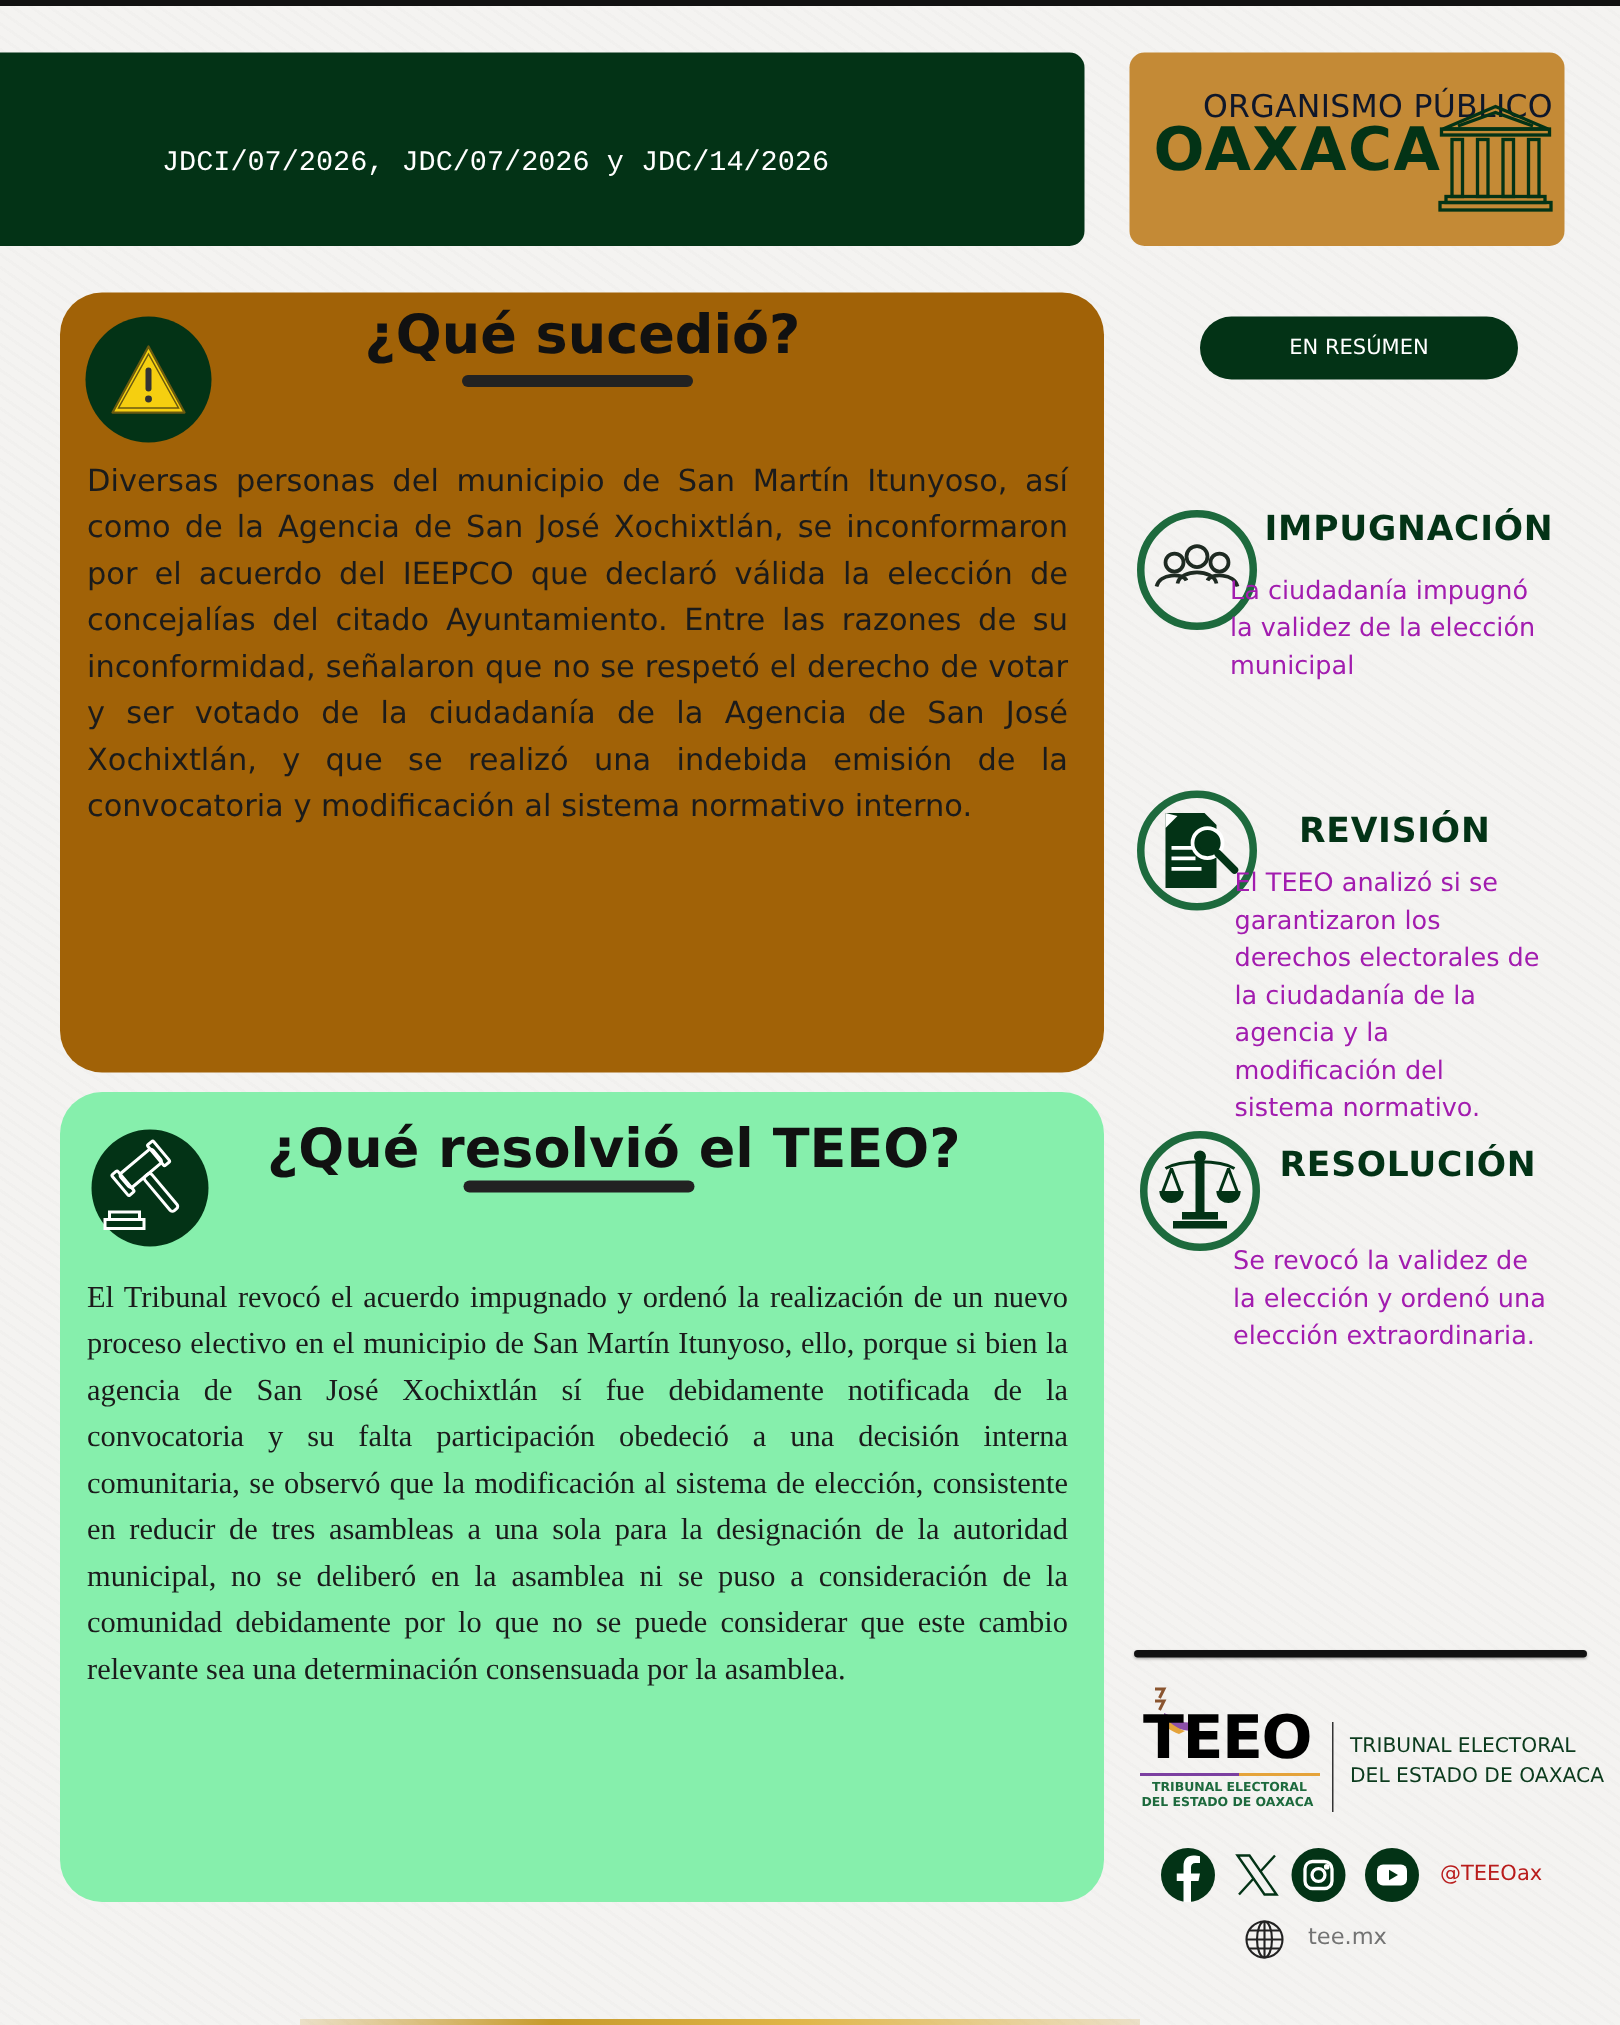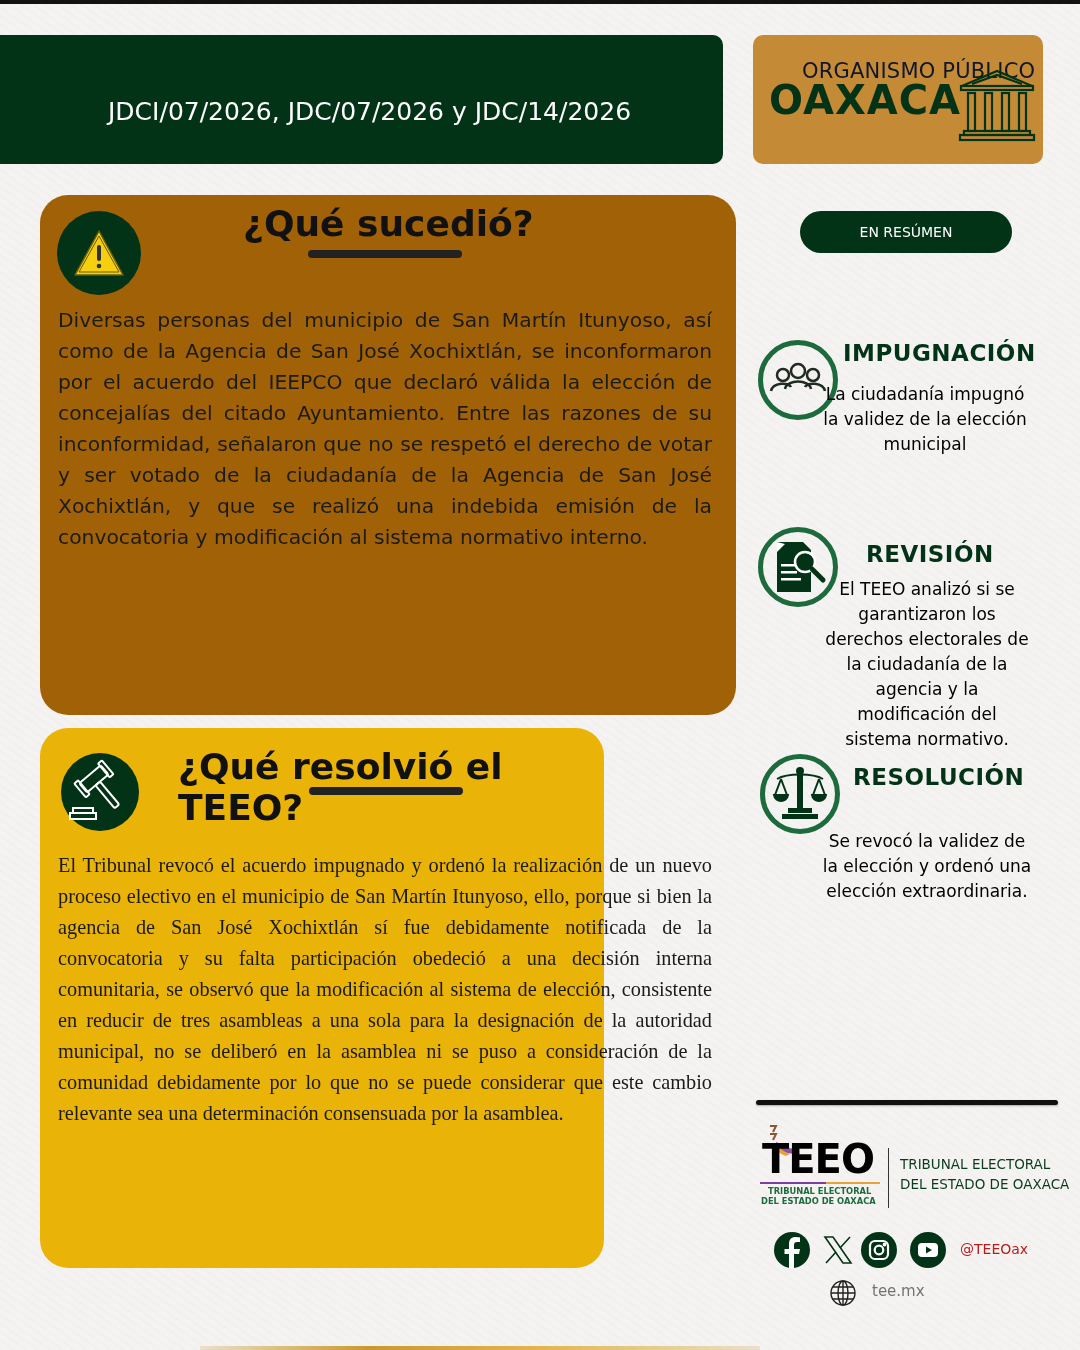--- a/index.html
+++ b/index.html
@@ -20,42 +20,43 @@
     position: absolute; left: 0; top: 35px; width: 723px; height: 129px;
     background: #033316; border-radius: 0 10px 10px 0;
   }
   .title-box .title {
     position: absolute; left: 42px; top: 44px; color: #fff;
     font-family: "DejaVu Sans", sans-serif; font-weight: 600; font-size: 41px; letter-spacing: 0.5px;
     line-height: 48px; top: 44px; transform: translateY(-20px);
   }
   .title-box .subtitle {
     position: absolute; left: 108px; top: 62px; color: #fff;
-    font-size: 25px;
+    font-size: 19px;
+    font-family: Liberation Mono, monospace;
   }
 
   .ieepco-box {
     position: absolute; left: 753px; top: 35px; width: 290px; height: 129px;
     background: #c48a36; border-radius: 10px;
   }
   .ieepco-box .org { position: absolute; left: 16px; top: 24px; color: #0f172a; font-size: 21px; letter-spacing: 0.2px; margin-left: 33px; }
   .ieepco-box .name { position: absolute; left: 16px; top: 42px; color: #033316; font-size: 40px; font-weight: bold; letter-spacing: 1px; }
   .ieepco-box .temple { position: absolute; left: 205px; top: 33px; width: 78px; height: 78px; }
 
   .summary-pill {
     position: absolute; left: 800px; top: 211px; width: 212px; height: 42px;
     background: #033316; border-radius: 21px; color: #fff;
     font-size: 14px; text-align: center; line-height: 42px;
   }
 
   .card {
     position: absolute; border-radius: 28px;
   }
   .card.happened { left: 40px; top: 195px; width: 696px; height: 520px; background: #a16207; }
-  .card.resolved { left: 40px; top: 728px; width: 564px; height: 540px; background: #eab308; }
+  .card.resolved { left: 40px; top: 728px; width: 696px; height: 540px; background: #86efac; }
 
   .card .icon-circle {
     position: absolute; width: 84px; height: 84px; border-radius: 50%; background: #033316;
   }
   .card.happened .icon-circle { left: 17px; top: 16px; }
   .card.resolved .icon-circle { left: 21px; top: 25px; width: 78px; height: 78px; }
 
   .card .heading {
     position: absolute; font-weight: bold; color: #111; font-size: 36px;
   }
@@ -76,21 +77,21 @@
 
   .summary-item { position: absolute; }
   .summary-item .ring {
     position: absolute; width: 80px; height: 80px; border-radius: 50%;
     border: 5px solid #1d6a3d; background: transparent;
   }
   .summary-item .label {
     position: absolute; color: #033316; font-weight: bold; font-size: 23px; letter-spacing: 0.5px; white-space: nowrap;
   }
   .summary-item .desc {
-    position: absolute; text-align: center; font-size: 17px; line-height: 25px; color: #000000; width: 210px;
+    position: absolute; text-align: left; font-size: 17px; line-height: 25px; color: #a21caf; width: 210px;
   }
 
   .divider-line {
     position: absolute; left: 756px; top: 1100px; width: 302px; height: 5px;
     background: #111; border-radius: 3px; box-shadow: 0 1px 2px rgba(0,0,0,0.3);
   }
 
   .teeo-logo { position: absolute; left: 758px; top: 1122px; width: 125px; height: 88px; }
   .teeo-logo .word { position: absolute; left: 4px; top: 14px; color: #000000; font-weight: bold; font-size: 40px; letter-spacing: -1px; font-family: "DejaVu Sans", sans-serif; }
   .teeo-logo .bar { position: absolute; left: 2px; top: 60px; width: 120px; height: 2px; background: linear-gradient(90deg, #7b3fa0 55%, #e5a33a 55%); }

